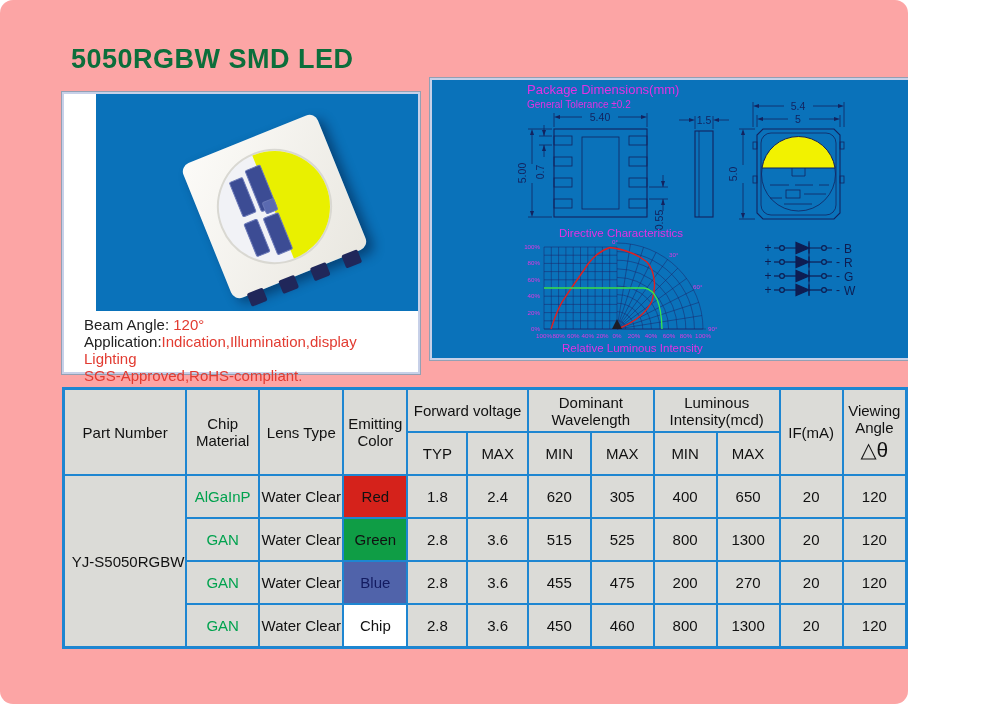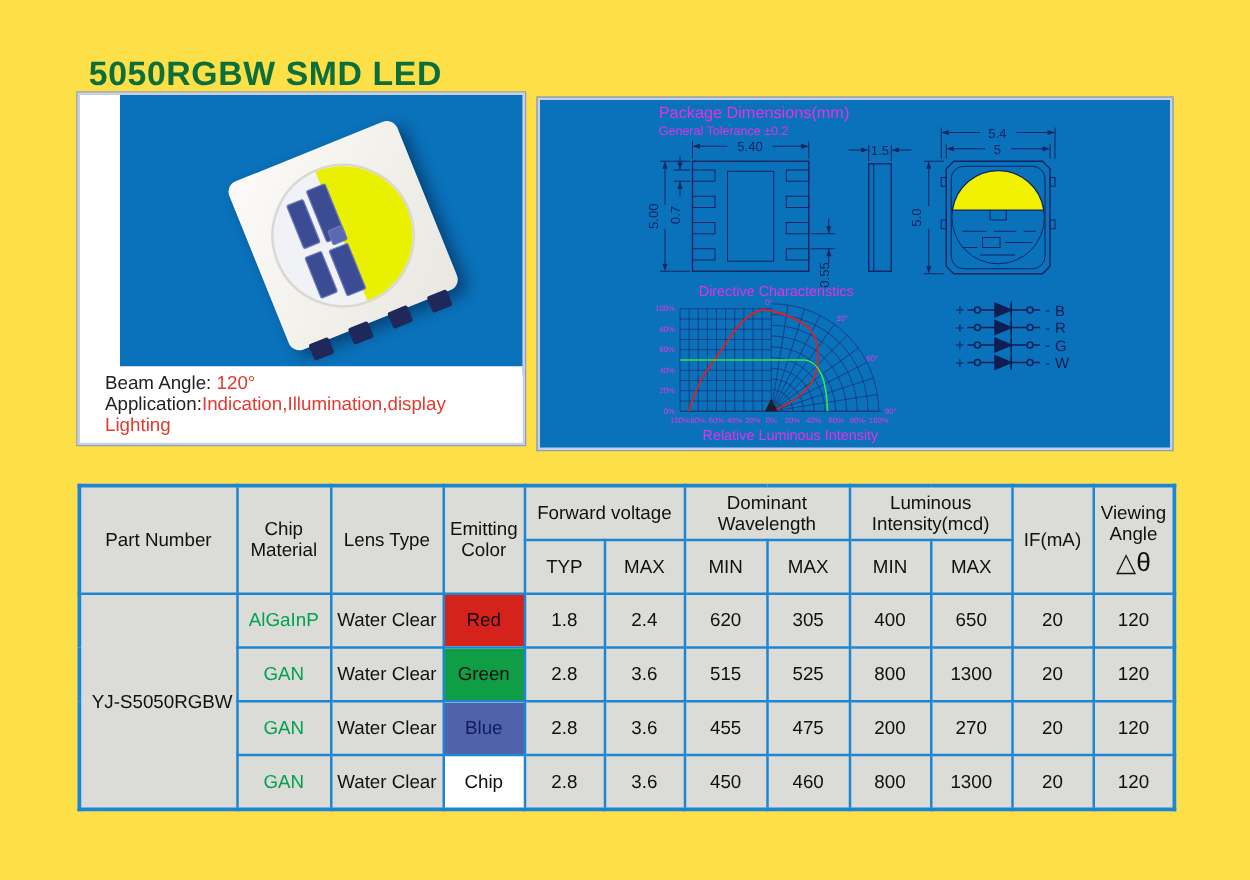--- a/index.html
+++ b/index.html
@@ -1,26 +1,26 @@
 <!DOCTYPE html>
 <html><head>
 <meta charset="utf-8">
 <style>
   html,body{margin:0;padding:0;background:#fff;}
-  .page{position:relative;width:1000px;height:704px;background:#fde047;
-        font-family:"Liberation Sans",sans-serif;overflow:hidden;}
+  .page{position:relative;width:908px;height:704px;background:#fca5a5;
+        font-family:"Liberation Sans",sans-serif;overflow:hidden;border-radius:13px;}
 
   
   .title{position:absolute;left:71px;top:44px;font-size:27px;font-weight:bold;
          color:#0c6e3b;letter-spacing:.5px;margin:0;}
 
   
   .panel{position:absolute;background:#0a72ba;border:2px solid #c7d0e8;
          outline:1px solid #93a0b4;box-sizing:border-box;}
-  .photo-panel{left:62px;top:74px;width:358px;height:282px;background:#fff;padding-left:32px;}
+  .photo-panel{left:62px;top:92px;width:358px;height:282px;background:#fff;padding-left:32px;}
   .drawing-panel{left:430px;top:78px;width:508px;height:282px;}
 
   
   .photo-area{position:relative;width:100%;height:224px;background:#0a72ba;overflow:hidden;}
   .led-pkg{position:absolute;left:106px;top:40px;width:145px;height:145px;
            background:linear-gradient(135deg,#fcfbf8,#e9e7e0);border-radius:9px;
            transform:rotate(-22deg);box-shadow:5px 7px 12px rgba(0,10,40,.45);}
   .cavity{position:absolute;left:15px;top:15px;width:115px;height:115px;border-radius:50%;
           background:#f1f2f6;border:2px solid #d9d8d2;overflow:hidden;box-sizing:border-box;}
   .phosphor{position:absolute;right:-1px;top:-1px;bottom:-1px;width:52%;
@@ -86,20 +86,21 @@
         </div>
         <div class="leg l1"></div>
         <div class="leg l2"></div>
         <div class="leg l3"></div>
         <div class="leg l4"></div>
       </div>
     </div>
     <div class="caption">
       <div><span>Beam Angle: </span><span class="red">120°</span></div>
       <div><span>Application:</span><span class="red">Indication,Illumination,display Lighting</span></div>
+      <div><span class="red">SGS-Approved,RoHS-compliant.</span></div>
     </div>
   </div>
 
   <div class="panel drawing-panel">
     <svg width="502" height="276" viewBox="0 0 502 276">
 
       <text x="95" y="14" class="mag mag13">Package Dimensions(mm)</text>
       <text x="95" y="28" class="mag mag10">General Tolerance ±0.2</text>
 
       <g>

